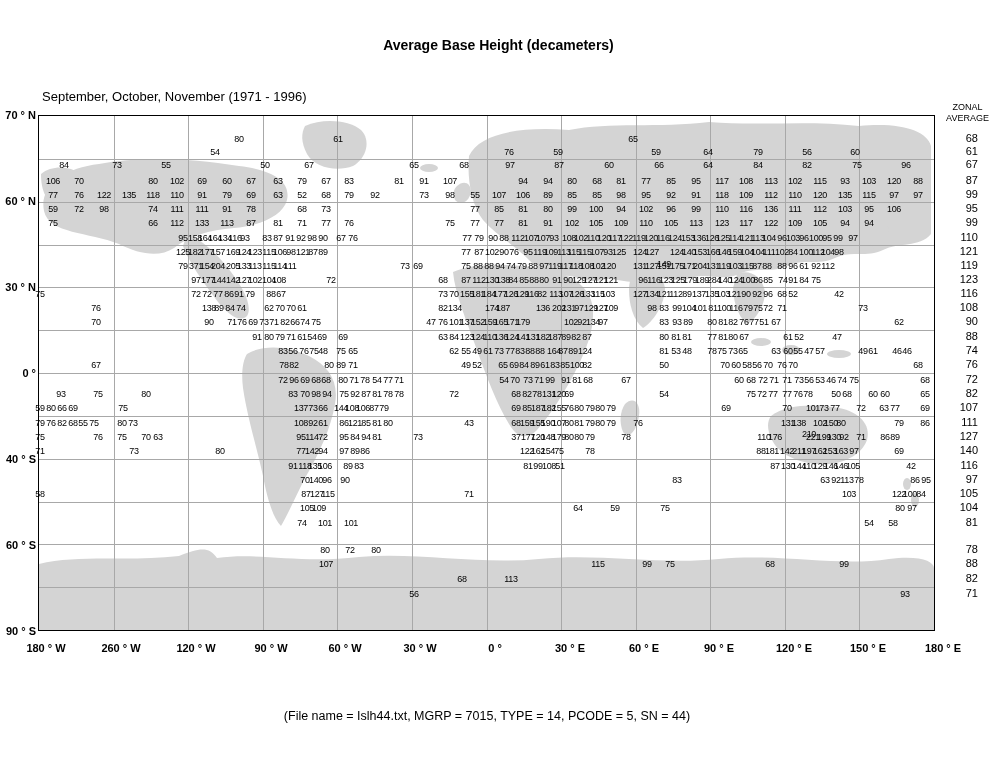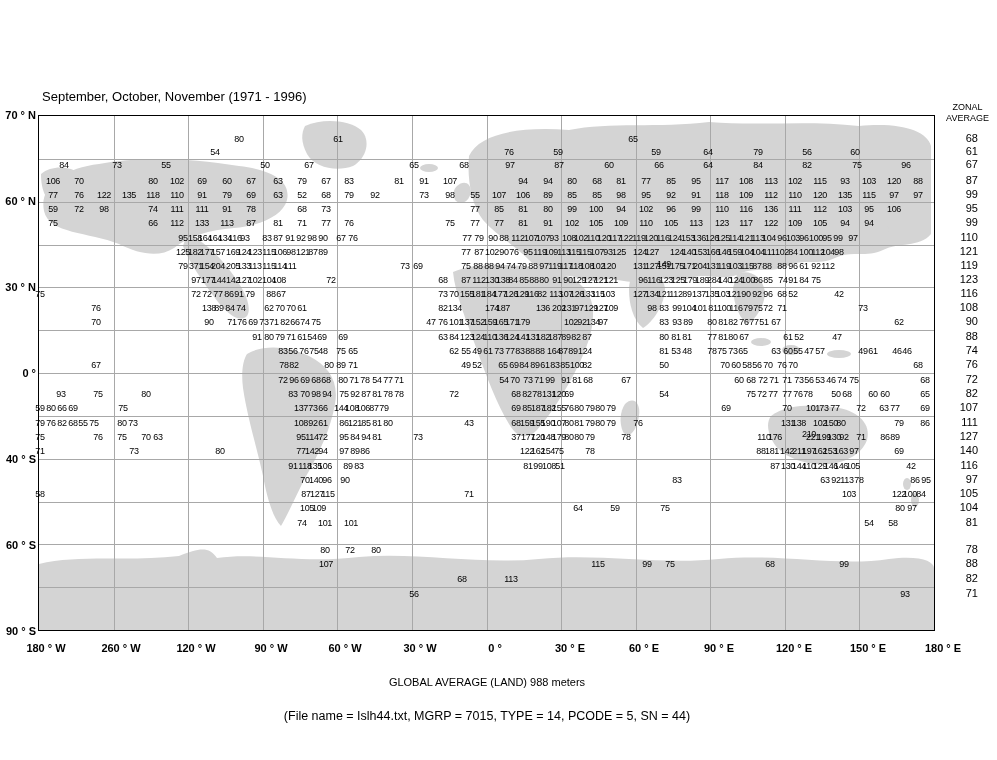--- a/index.html
+++ b/index.html
@@ -24,20 +24,21 @@
   .zonal-value{position:absolute;width:40px;text-align:right;font-size:11px;
                transform:translateY(-50%);left:938px;}
   #footer-global{top:676px;left:0;width:974px;text-align:center;font-size:11px;}
   #footer-file{top:709px;left:0;width:974px;text-align:center;font-size:12.5px;}
 </style>
 </head>
 <body>
 
 <div id="canvas">
 
+  <div class="abs" id="page-subtitle">Average Base Height (decameters)</div>
   <div class="abs" id="season-label">September, October, November (1971 - 1996)</div>
 
   <div class="abs" id="zonal-header">
     <div>ZONAL</div>
     <div>AVERAGE</div>
   </div>
 
   <div class="abs" id="map-frame">
     <svg id="land-svg" width="895" height="514" viewBox="0 0 895 514">
       <g fill="#d4d4d4" stroke="none">
@@ -921,16 +922,15 @@
       <span class="zonal-value" style="top: 479px;">97</span>
       <span class="zonal-value" style="top: 493px;">105</span>
       <span class="zonal-value" style="top: 507px;">104</span>
       <span class="zonal-value" style="top: 522px;">81</span>
       <span class="zonal-value" style="top: 549px;">78</span>
       <span class="zonal-value" style="top: 563px;">88</span>
       <span class="zonal-value" style="top: 578px;">82</span>
       <span class="zonal-value" style="top: 593px;">71</span>
     </div>
 
-  <div class="abs" id="footer-global">GLOBAL AVERAGE (LAND)   988 meters</div>
   <div class="abs" id="footer-file">(File name = Islh44.txt, MGRP = 7015, TYPE = 14, PCODE = 5, SN = 44)</div>
 
 </div>
 
 </body></html>

